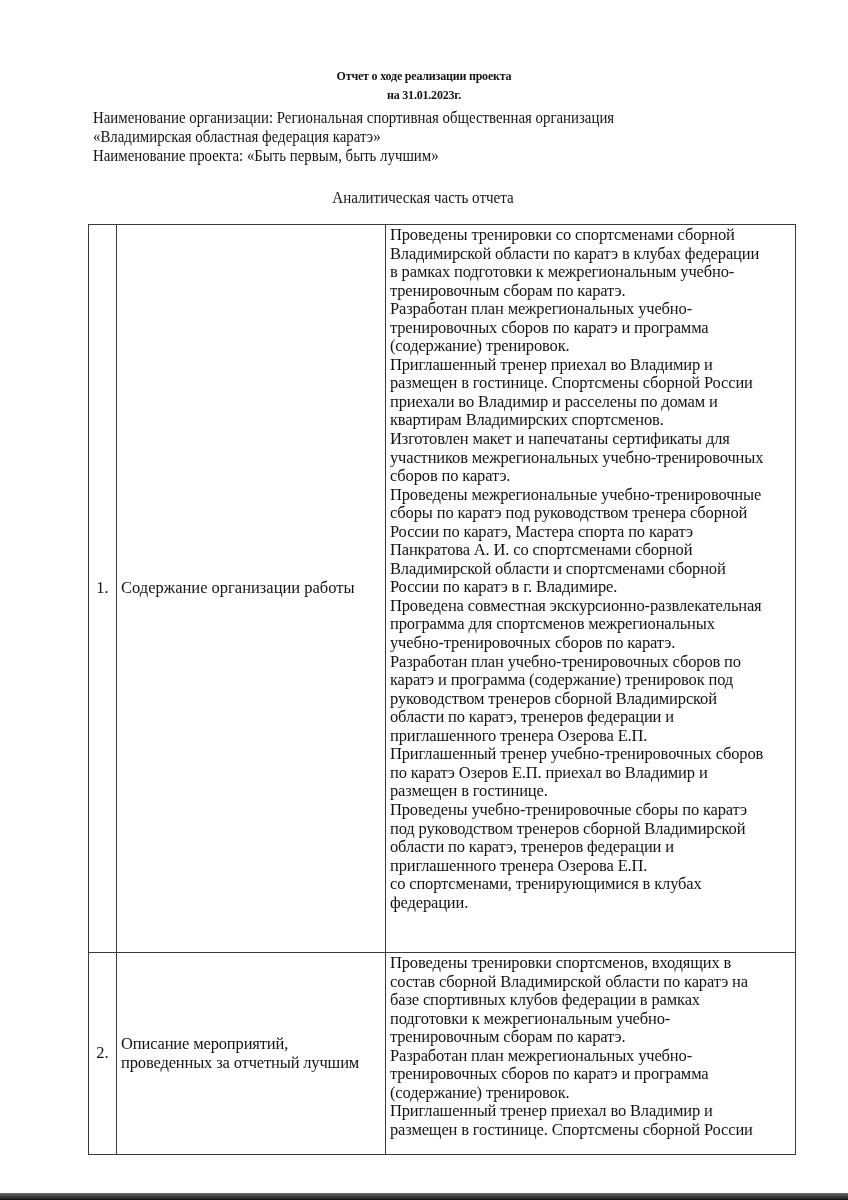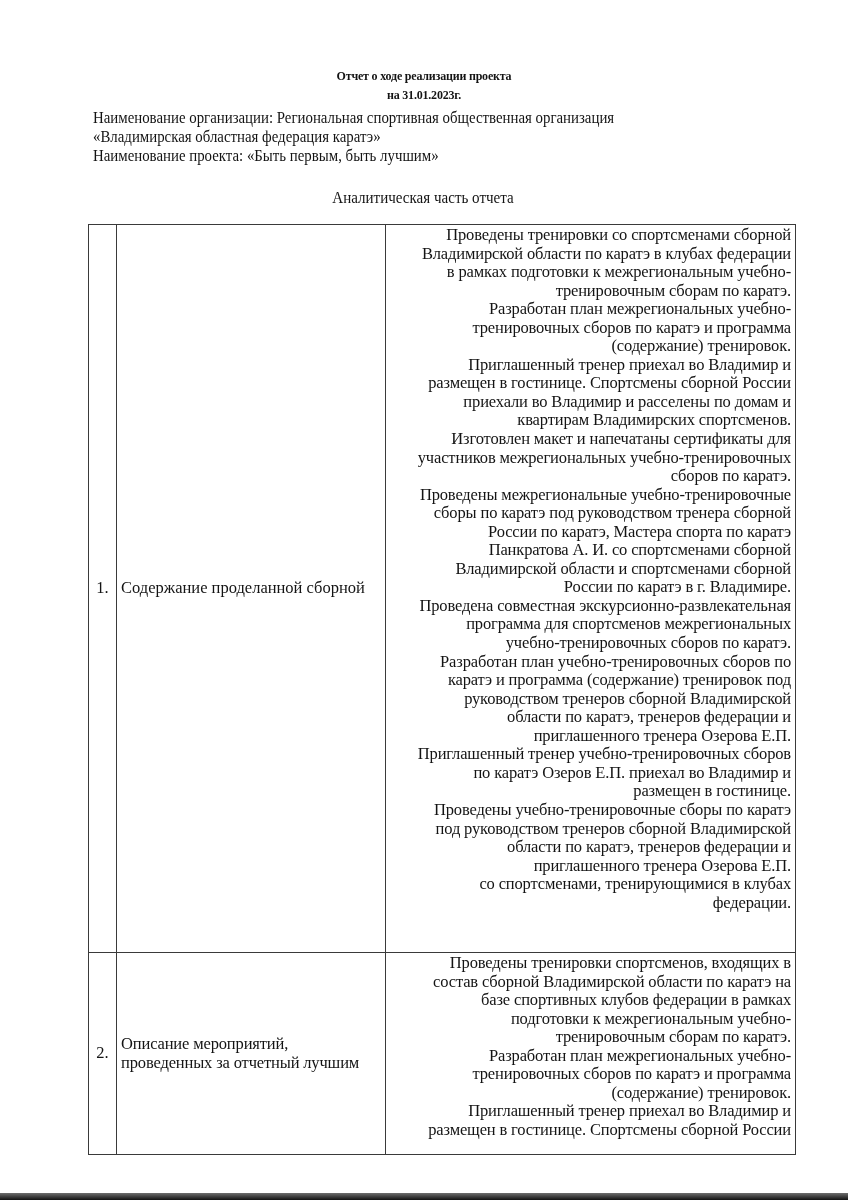--- a/index.html
+++ b/index.html
@@ -30,21 +30,21 @@
     border-collapse: collapse; table-layout: fixed;
     width: 708px;
   }
   table.report td {
     border: 1.4px solid #3a3a3a;
     padding: 0; vertical-align: middle;
     font-size: 16.5px; line-height: 18.55px;
   }
   td.num { width: 27px; text-align: center; }
   td.label { width: 264px; padding-left: 4px !important; }
-  td.content { padding: 1px 4px 0 4px !important; vertical-align: top !important; text-align: right; }
+  td.content { padding: 1px 4px 0 4px !important; vertical-align: top !important; }
   .content-text { white-space: pre-line; letter-spacing: -0.15px; }
   tr.row-1 td { height: 726px; }
   tr.row-2 td { height: 200px; font-family: Liberation Serif, serif; }
   .scan-edge {
     position: absolute; left: 0; bottom: 0; width: 848px; height: 7px;
     background: linear-gradient(#6e6e6e, #111);
   }
 </style>
 </head>
 <body>
@@ -55,21 +55,21 @@
 <div class="hdr-line hdr-1">Наименование организации: Региональная спортивная общественная организация</div>
 <div class="hdr-line hdr-2">«Владимирская областная федерация каратэ»</div>
 <div class="hdr-line hdr-3">Наименование проекта: «Быть первым, быть лучшим»</div>
 
 <div class="section-title">Аналитическая часть отчета</div>
 
 <table class="report">
   <tbody>
       <tr class="row-1">
     <td class="num">1.</td>
-    <td class="label">Содержание проделанной сборной</td>
+    <td class="label">Содержание организации работы</td>
     <td class="content">
       <div class="content-text">Проведены тренировки со спортсменами сборной
 Владимирской области по каратэ в клубах федерации
 в рамках подготовки к межрегиональным учебно-
 тренировочным сборам по каратэ.
 Разработан план межрегиональных учебно-
 тренировочных сборов по каратэ и программа
 (содержание) тренировок.
 Приглашенный тренер приехал во Владимир и
 размещен в гостинице. Спортсмены сборной России

